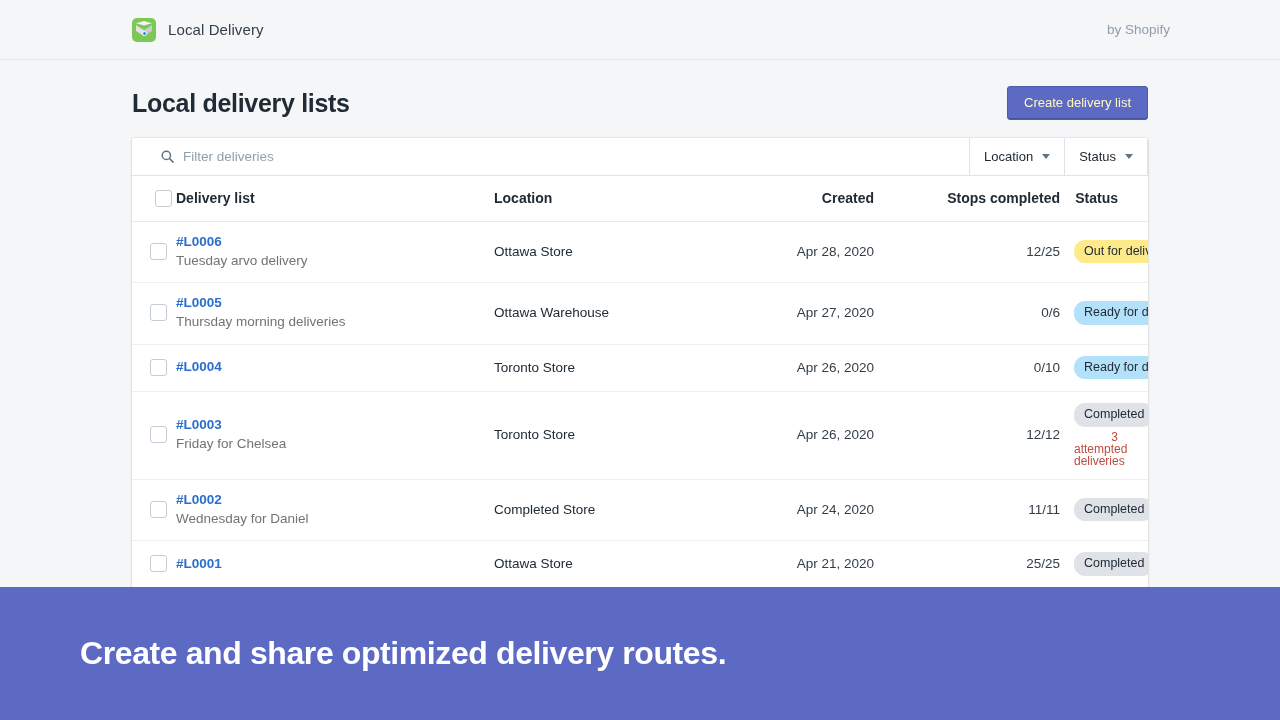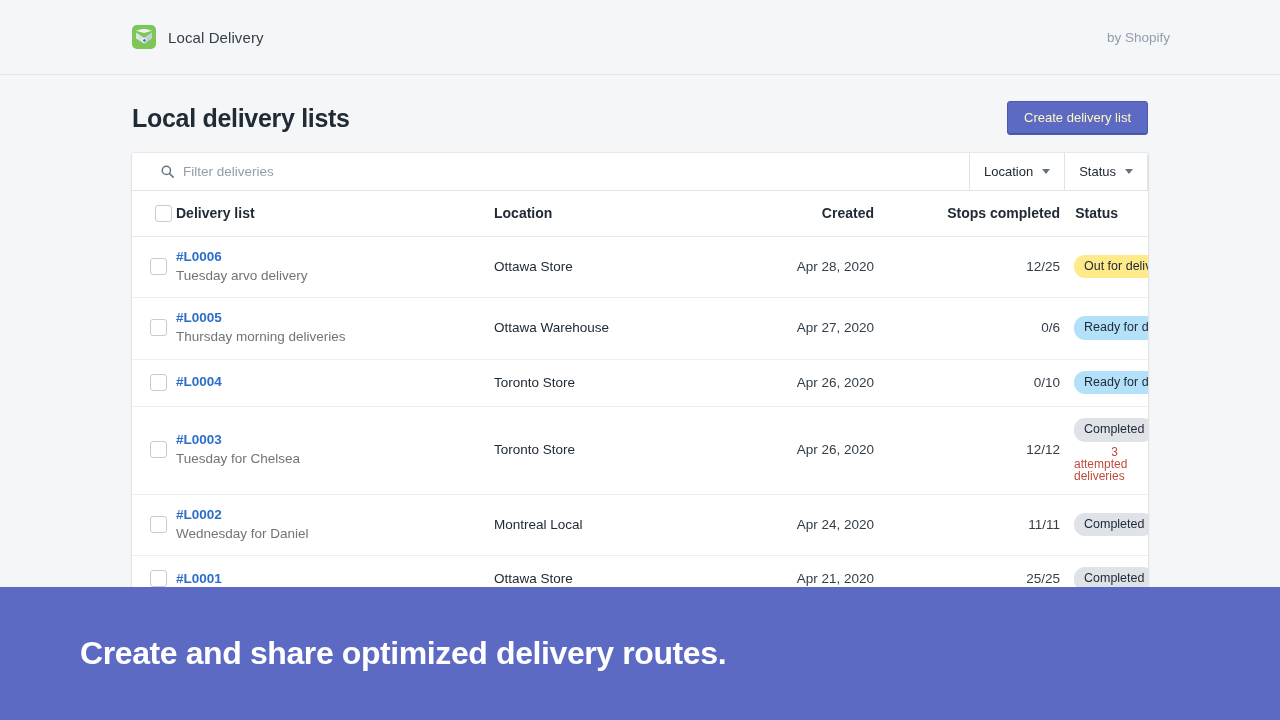--- a/index.html
+++ b/index.html
@@ -6,21 +6,21 @@
   html, body {
     width: 1280px; height: 720px;
     font-family: "Liberation Sans", sans-serif;
     background: #f4f6f8;
     overflow: hidden;
     -webkit-font-smoothing: antialiased;
   }
 
   
   .appbar {
-    height: 75px;
+    height: 60px;
     background: #f4f6f8;
     border-bottom: 1px solid #e3e6e9;
     display: flex;
     align-items: center;
     padding: 0 110px 0 132px;
     position: relative;
   }
   .brand { display: flex; align-items: center; gap: 12px; }
   .brand-icon {
     width: 24px; height: 24px;
@@ -308,34 +308,34 @@
             </td>
             <td class="col-loc">Toronto Store</td>
             <td class="col-created">Apr 26, 2020</td>
             <td class="col-stops">0/10</td>
             <td class="col-status"><span class="badge blue">Ready for dispatch</span></td>
           </tr>
           <tr>
             <td class="col-check"><span class="cb"></span></td>
             <td class="col-name">
               <a class="link">#L0003</a>
-              <div class="sub">Tuesday for Chelsea</div>
+              <div class="sub">Friday for Chelsea</div>
             </td>
             <td class="col-loc">Toronto Store</td>
             <td class="col-created">Apr 26, 2020</td>
             <td class="col-stops">12/12</td>
             <td class="col-status"><span class="badge neutral">Completed</span><div class="attempt-note">3 attempted deliveries</div></td>
           </tr>
           <tr>
             <td class="col-check"><span class="cb"></span></td>
             <td class="col-name">
               <a class="link">#L0002</a>
               <div class="sub">Wednesday for Daniel</div>
             </td>
-            <td class="col-loc">Montreal Local</td>
+            <td class="col-loc">Completed Store</td>
             <td class="col-created">Apr 24, 2020</td>
             <td class="col-stops">11/11</td>
             <td class="col-status"><span class="badge neutral">Completed</span></td>
           </tr>
           <tr>
             <td class="col-check"><span class="cb"></span></td>
             <td class="col-name">
               <a class="link">#L0001</a>
             </td>
             <td class="col-loc">Ottawa Store</td>

